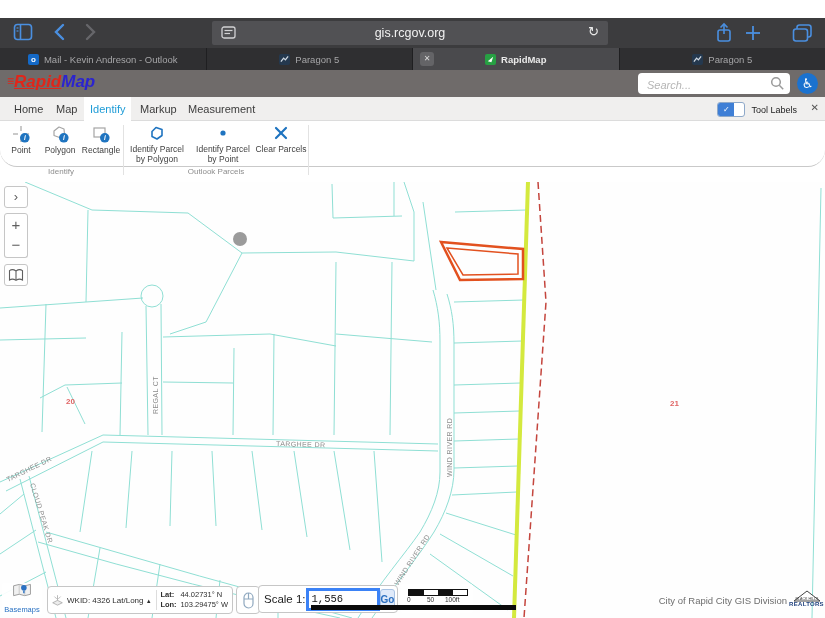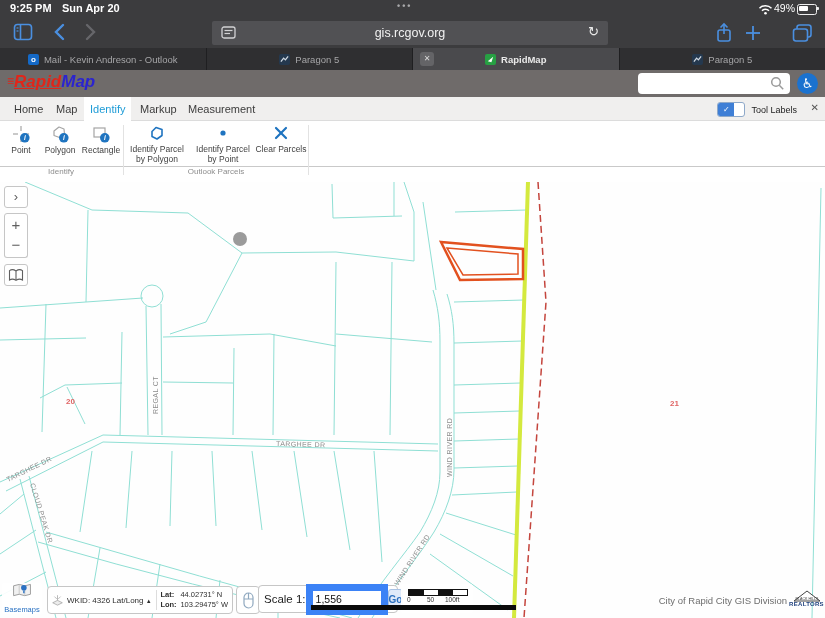--- a/index.html
+++ b/index.html
@@ -45,42 +45,42 @@
        color:#fff;font-size:13px;text-align:center;line-height:21px;font-family:"DejaVu Sans",sans-serif;}
   
   #menubar{left:0;top:97px;width:825px;height:24px;background:#f0efee;border-bottom:1px solid #dcdcdc;padding-left:36px;}
   .menuitem{position:absolute;top:0;height:24px;line-height:24px;font-size:11px;color:#3c3c3c;padding:0 6px;}
   .menuitem.active{background:#fff;color:#1e9cd7;}
   #toollabels{position:absolute;right:28px;top:5px;display:flex;align-items:center;gap:6px;font-size:9px;color:#222;}
   .flipswitch{width:26px;height:13px;border:1px solid #8fa9c9;border-radius:3px;overflow:hidden;display:flex;background:#fff;}
   .flipswitch .on{width:16px;height:13px;background:#3f7fd6;color:#fff;font-size:8px;line-height:13px;text-align:center;}
   #panelclose{position:absolute;right:6px;top:5px;font-size:10px;color:#555;}
   
-  #ribbon{left:0;top:121px;width:825px;height:46px;background:#fff;border-bottom:1px solid #c9c9c9;}
+  #ribbon{left:0;top:121px;width:825px;height:46px;background:#fff;border-bottom:1px solid #c9c9c9;border-radius:17px;}
   .tool{position:absolute;top:4px;display:flex;flex-direction:column;align-items:center;gap:2px;}
   .tool .tlabel{font-size:8.5px;color:#3f3f3f;text-align:center;line-height:1.2;}
   .grouplabel{position:absolute;top:46px;font-size:8px;color:#8d8d8d;text-align:center;}
   .vdivider{position:absolute;top:4px;width:1px;height:50px;background:#e2e2e2;}
   
   #map{left:0;top:182px;width:825px;height:436px;background:#fefefe;}
   #mapsvg{position:absolute;left:0;top:0;}
   .mapbtn{position:absolute;background:#fff;border:1px solid #c6c6c6;border-radius:3px;color:#5f5f5f;
        text-align:center;box-sizing:border-box;}
   #searchfor{position:absolute;left:33px;top:4px;width:87px;height:25px;background:#1e63b8;border-radius:4px;
        color:#fff;font-size:13px;line-height:25px;text-align:center;}
   .chip{position:absolute;background:#fff;border:1px solid #c6c6c6;border-radius:4px;box-sizing:border-box;}
   #coordchip{left:47px;top:404px;width:186px;height:28px;display:flex;align-items:center;padding:0 4px;gap:4px;}
   #coordchip .wkid{font-size:8px;color:#2e2e2e;white-space:nowrap;}
   #coordchip .sep{width:1px;height:20px;background:#ddd;}
   .latlon{font-size:7.5px;color:#2e2e2e;line-height:1.3;white-space:nowrap;}
   .latlon b{display:inline-block;width:20px;}
   #scalechip{left:258px;top:403px;width:140px;height:28px;display:flex;align-items:center;padding:0 5px;}
   #scalechip .slabel{font-size:11.5px;color:#222;white-space:nowrap;}
-  #scaleinput{width:62px;height:17px;border:7px solid #3b82f6;font-size:10.5px;padding:0 3px;
-       font-family:Liberation Sans, sans-serif;color:#111;}
+  #scaleinput{width:62px;height:17px;border:3px solid #3b82f6;font-size:10.5px;padding:0 3px;
+       font-family:Liberation Mono, monospace;color:#111;}
   #gobtn{width:22px;height:19px;background:#dfeafa;border:1px solid #a9c3e4;border-radius:3px;color:#2a6fc0;
        font-weight:bold;font-size:10px;line-height:19px;text-align:left;}
   #scalebarchip{left:401px;top:402px;width:72px;height:29px;border:none;background:rgba(255,255,255,.95);border-radius:3px;}
   #sbar{position:absolute;left:7px;top:5px;width:58px;height:5px;border:1px solid #111;display:flex;}
   #sbar div{flex:1;}
   #sbar div:nth-child(odd){background:#111;}
   #sbar div:nth-child(even){background:#fff;}
   .sbtick{position:absolute;top:12px;font-size:6.5px;color:#333;}
   #basemapschip{left:2px;top:401px;width:40px;height:31px;border:none;background:rgba(255,255,255,.92);
        border-radius:3px;display:flex;flex-direction:column;align-items:center;}
@@ -90,35 +90,20 @@
   #bhlogo{position:absolute;left:789px;top:407px;width:35px;height:24px;display:flex;flex-direction:column;align-items:center;}
   #bhlogo .realtors{font-size:6px;font-weight:bold;color:#1c3e7c;letter-spacing:.3px;margin-top:-1px;}
   #blackbar{position:absolute;left:311px;top:423px;width:205px;height:5px;background:#0b0b0b;}
   svg text{font-family:"Liberation Sans",sans-serif;}
 </style>
 </head>
 <body>
 
 <div id="screen">
 
-  <div class="abs" id="statusbar">
-    <span class="time">9:25 PM</span>
-    <span class="date">Sun Apr 20</span>
-    <span class="dots">•••</span>
-    <svg class="abs" style="right:52px;top:4px;" width="15" height="11" viewBox="0 0 15 11">
-      <path d="M1.5,4.2 A8.5,8.5 0 0 1 13.5,4.2" stroke="#fff" stroke-width="1.5" fill="none"></path>
-      <path d="M4,6.8 A5,5 0 0 1 11,6.8" stroke="#fff" stroke-width="1.5" fill="none"></path>
-      <circle cx="7.5" cy="9.3" r="1.3" fill="#fff"></circle>
-    </svg>
-    <span class="batpct">49%</span>
-    <span class="battery">
-        <span class="fill"></span>
-        <span class="nub"></span>
-      </span>
-  </div>
 
   <div class="abs" id="navbar">
     <svg class="abs" style="left:13px;top:5px;" width="20" height="18" viewBox="0 0 20 18">
       <rect x="1.5" y="1.5" width="17" height="15" rx="3" stroke="#4a8fe0" stroke-width="1.6" fill="none"></rect>
       <line x1="7.5" y1="1.5" x2="7.5" y2="16.5" stroke="#4a8fe0" stroke-width="1.6"></line>
       <line x1="3.5" y1="5" x2="5.5" y2="5" stroke="#4a8fe0" stroke-width="1.2"></line>
       <line x1="3.5" y1="8" x2="5.5" y2="8" stroke="#4a8fe0" stroke-width="1.2"></line>
     </svg>
     <svg class="abs" style="left:53px;top:5px;" width="12" height="18" viewBox="0 0 12 18">
       <path d="M10,2 L3,9 L10,16" stroke="#4a8fe0" stroke-width="2.4" fill="none" stroke-linecap="round"></path>
@@ -180,20 +165,21 @@
       </span>
       <span>Paragon 5</span>
     </div>
   </div>
 
   <div class="abs" id="appheader">
     <div id="logo">
       <span class="pre">≡</span><span class="rapid">Rapid</span><span class="map">Map</span>
     </div>
     <div id="searchwrap">
+      <input type="text" placeholder="Search..." style="">
       <svg width="15" height="15" viewBox="0 0 15 15">
         <circle cx="6" cy="6" r="4.3" stroke="#9a9a9a" stroke-width="1.5" fill="none"></circle>
         <line x1="9.3" y1="9.3" x2="13.2" y2="13.2" stroke="#9a9a9a" stroke-width="1.5"></line>
       </svg>
     </div>
     <div id="a11ybtn">♿</div>
   </div>
 
   <div class="abs" id="menubar">
     <span class="menuitem" style="left:8px;">Home</span>

